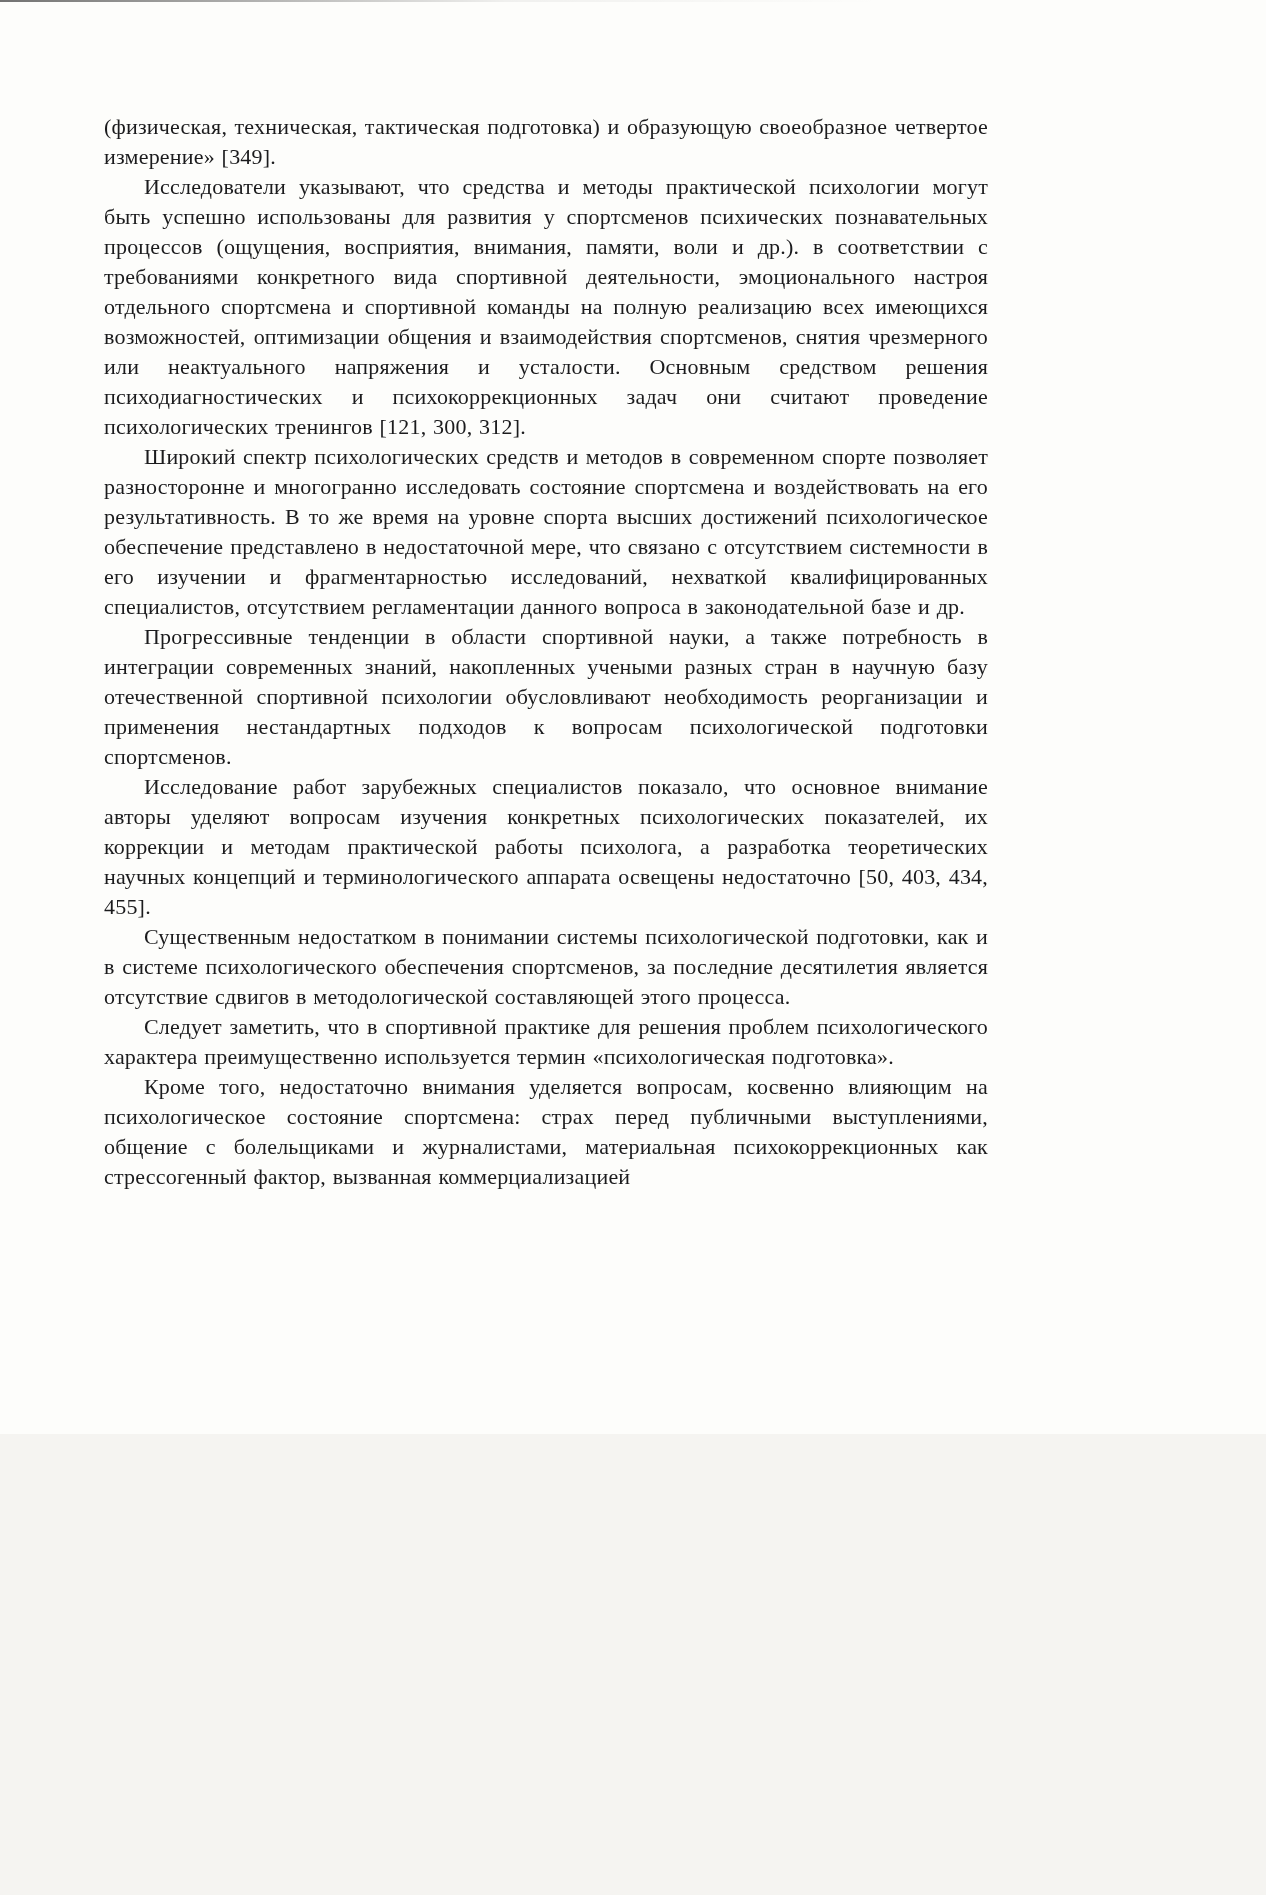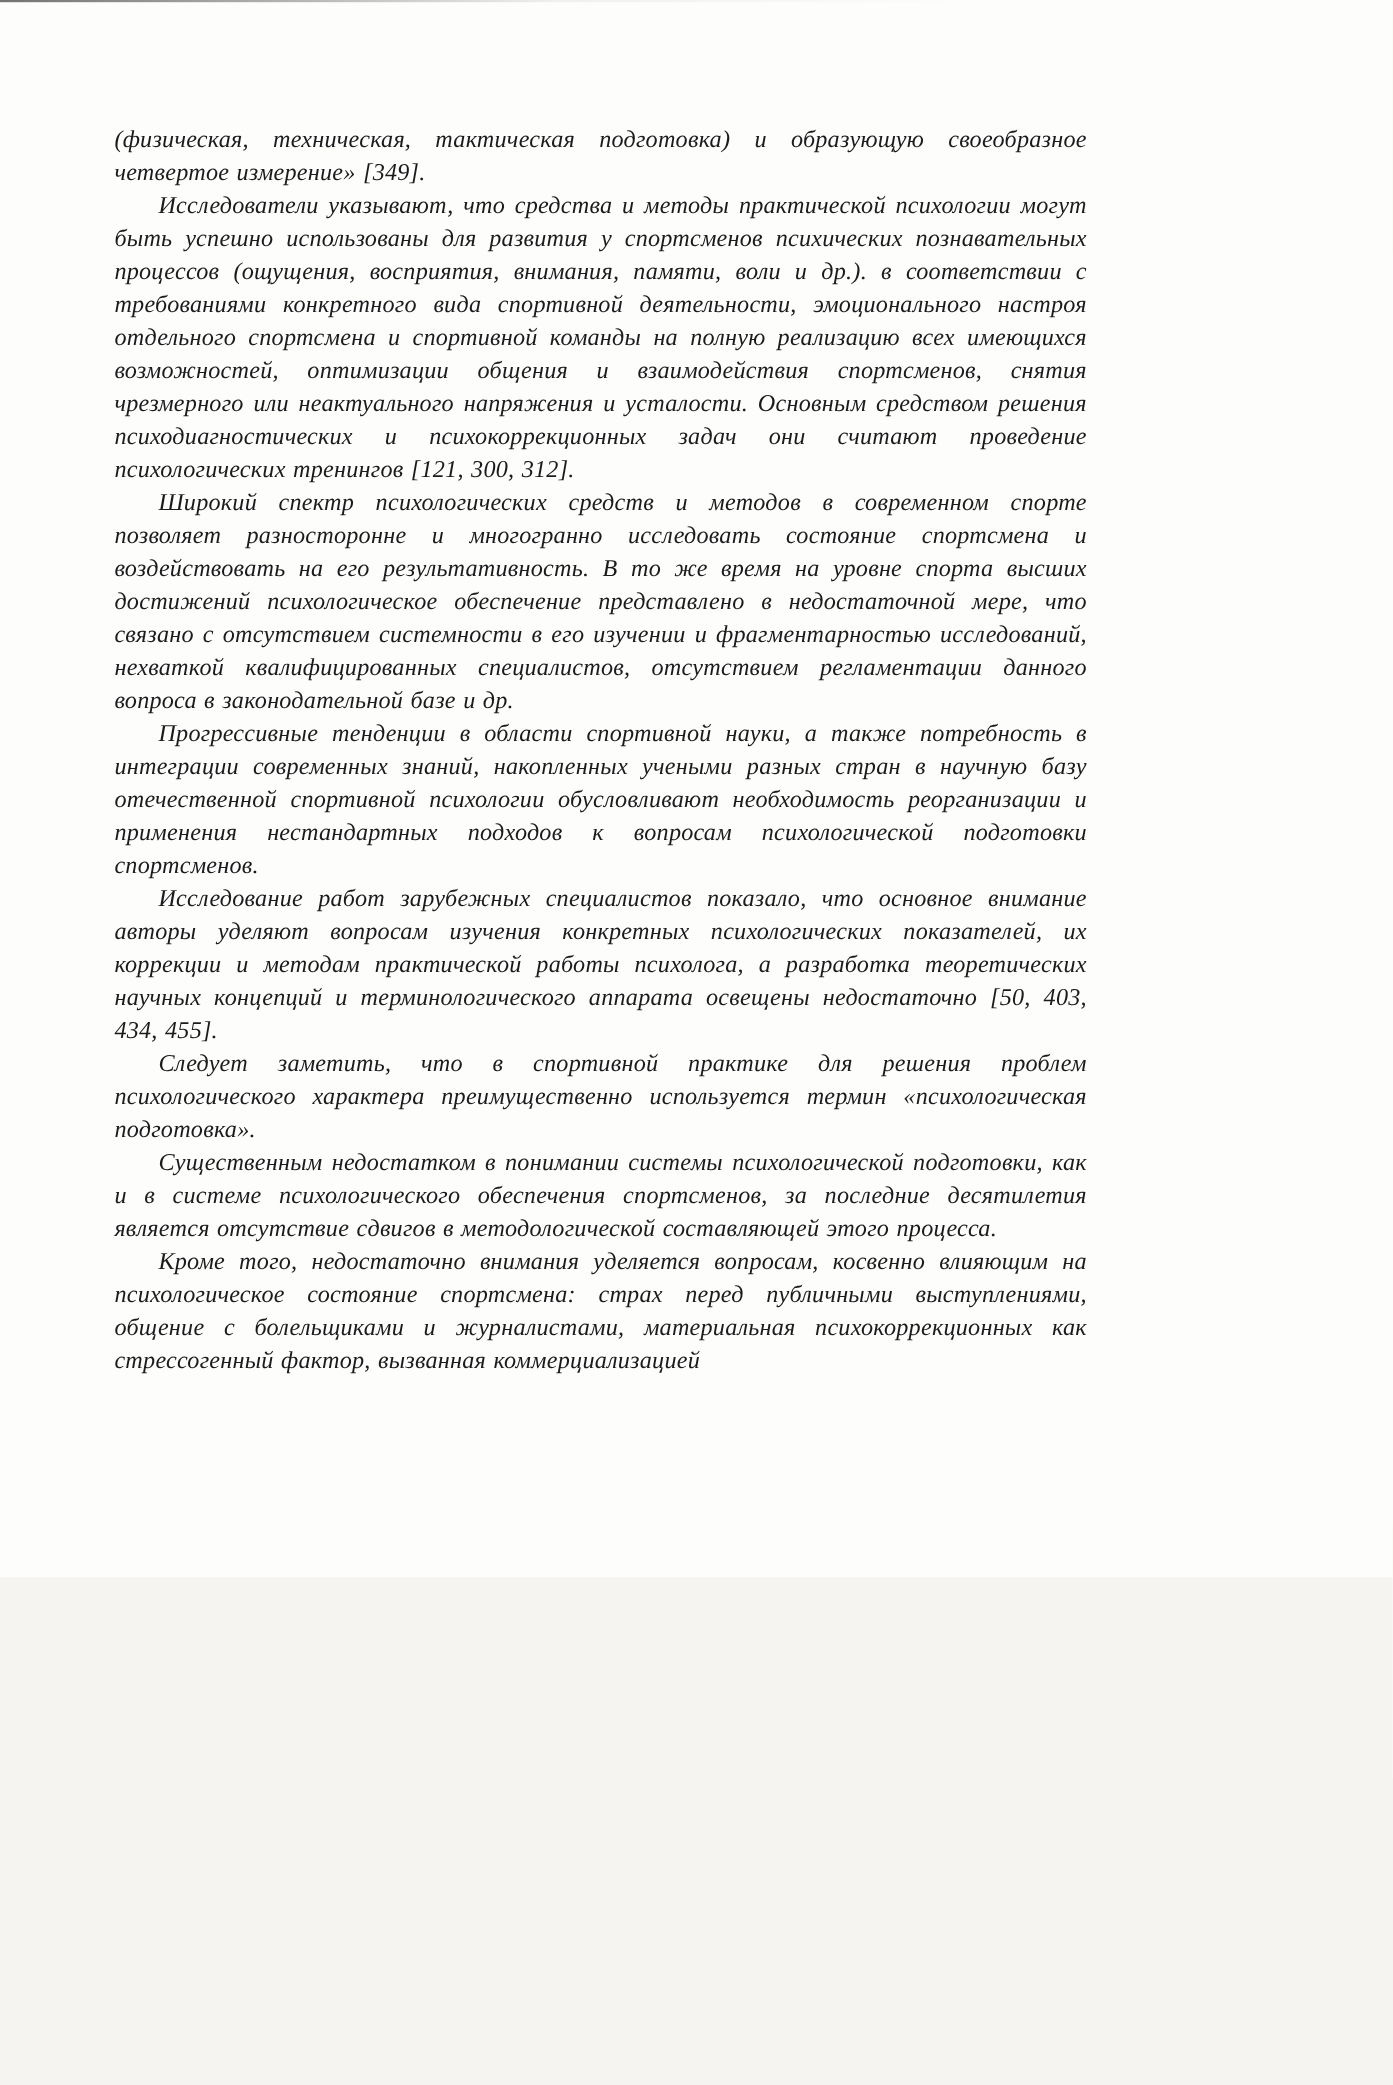--- a/index.html
+++ b/index.html
@@ -12,21 +12,20 @@
     background: #f5f4f1;
     font-family: "Liberation Serif", serif;
   }
   .page {
     position: relative;
     width: 1266px;
     height: 1434px;
     background: #fdfdfb;
     overflow: hidden;
     box-sizing: border-box;
-    font-style: italic;
   }
   .scan-edge-top {
     position: absolute;
     top: 0;
     left: 0;
     width: 100%;
     height: 2px;
     background: linear-gradient(to right, rgba(0,0,0,0.55), rgba(0,0,0,0.05) 40%, rgba(0,0,0,0) 70%);
   }
   .text-block {
@@ -65,19 +64,19 @@
 
 <div class="page">
   <div class="scan-edge-top"></div>
 
   <main class="text-block">
     <p class="no-indent">(физическая, техническая, тактическая подготовка) и образующую своеобразное четвертое измерение» [349].</p>
     <p>Исследователи указывают, что средства и методы практической психологии могут быть успешно использованы для развития у спортсменов психических познавательных процессов (ощущения, восприятия, внимания, памяти, воли и др.). в соответствии с требованиями конкретного вида спортивной деятельности, эмоционального настроя отдельного спортсмена и спортивной команды на полную реализацию всех имеющихся возможностей, оптимизации общения и взаимодействия спортсменов, снятия чрезмерного или неактуального напряжения и усталости. Основным средством решения психодиагностических и психокоррекционных задач они считают проведение психологических тренингов [121, 300, 312].</p>
     <p>Широкий спектр психологических средств и методов в современном спорте позволяет разносторонне и многогранно исследовать состояние спортсмена и воздействовать на его результативность. В то же время на уровне спорта высших достижений психологическое обеспечение представлено в недостаточной мере, что связано с отсутствием системности в его изучении и фрагментарностью исследований, нехваткой квалифицированных специалистов, отсутствием регламентации данного вопроса в законодательной базе и др.</p>
     <p>Прогрессивные тенденции в области спортивной науки, а также потребность в интеграции современных знаний, накопленных учеными разных стран в научную базу отечественной спортивной психологии обусловливают необходимость реорганизации и применения нестандартных подходов к вопросам психологической подготовки спортсменов.</p>
     <p>Исследование работ зарубежных специалистов показало, что основное внимание авторы уделяют вопросам изучения конкретных психологических показателей, их коррекции и методам практической работы психолога, а разработка теоретических научных концепций и терминологического аппарата освещены недостаточно [50, 403, 434, 455].</p>
+    <p>Существенным недостатком в понимании системы психологической подготовки, как и в системе психологического обеспечения спортсменов, за последние десятилетия является отсутствие сдвигов в методологической составляющей этого процесса.</p>
     <p>Следует заметить, что в спортивной практике для решения проблем психологического характера преимущественно используется термин «психологическая подготовка».</p>
-    <p>Существенным недостатком в понимании системы психологической подготовки, как и в системе психологического обеспечения спортсменов, за последние десятилетия является отсутствие сдвигов в методологической составляющей этого процесса.</p>
     <p>Кроме того, недостаточно внимания уделяется вопросам, косвенно влияющим на психологическое состояние спортсмена: страх перед публичными выступлениями, общение с болельщиками и журналистами, материальная психокоррекционных как стрессогенный фактор, вызванная коммерциализацией</p>
   </main>
 
   <div class="page-number">19</div>
 </div>
 
 </body></html>

